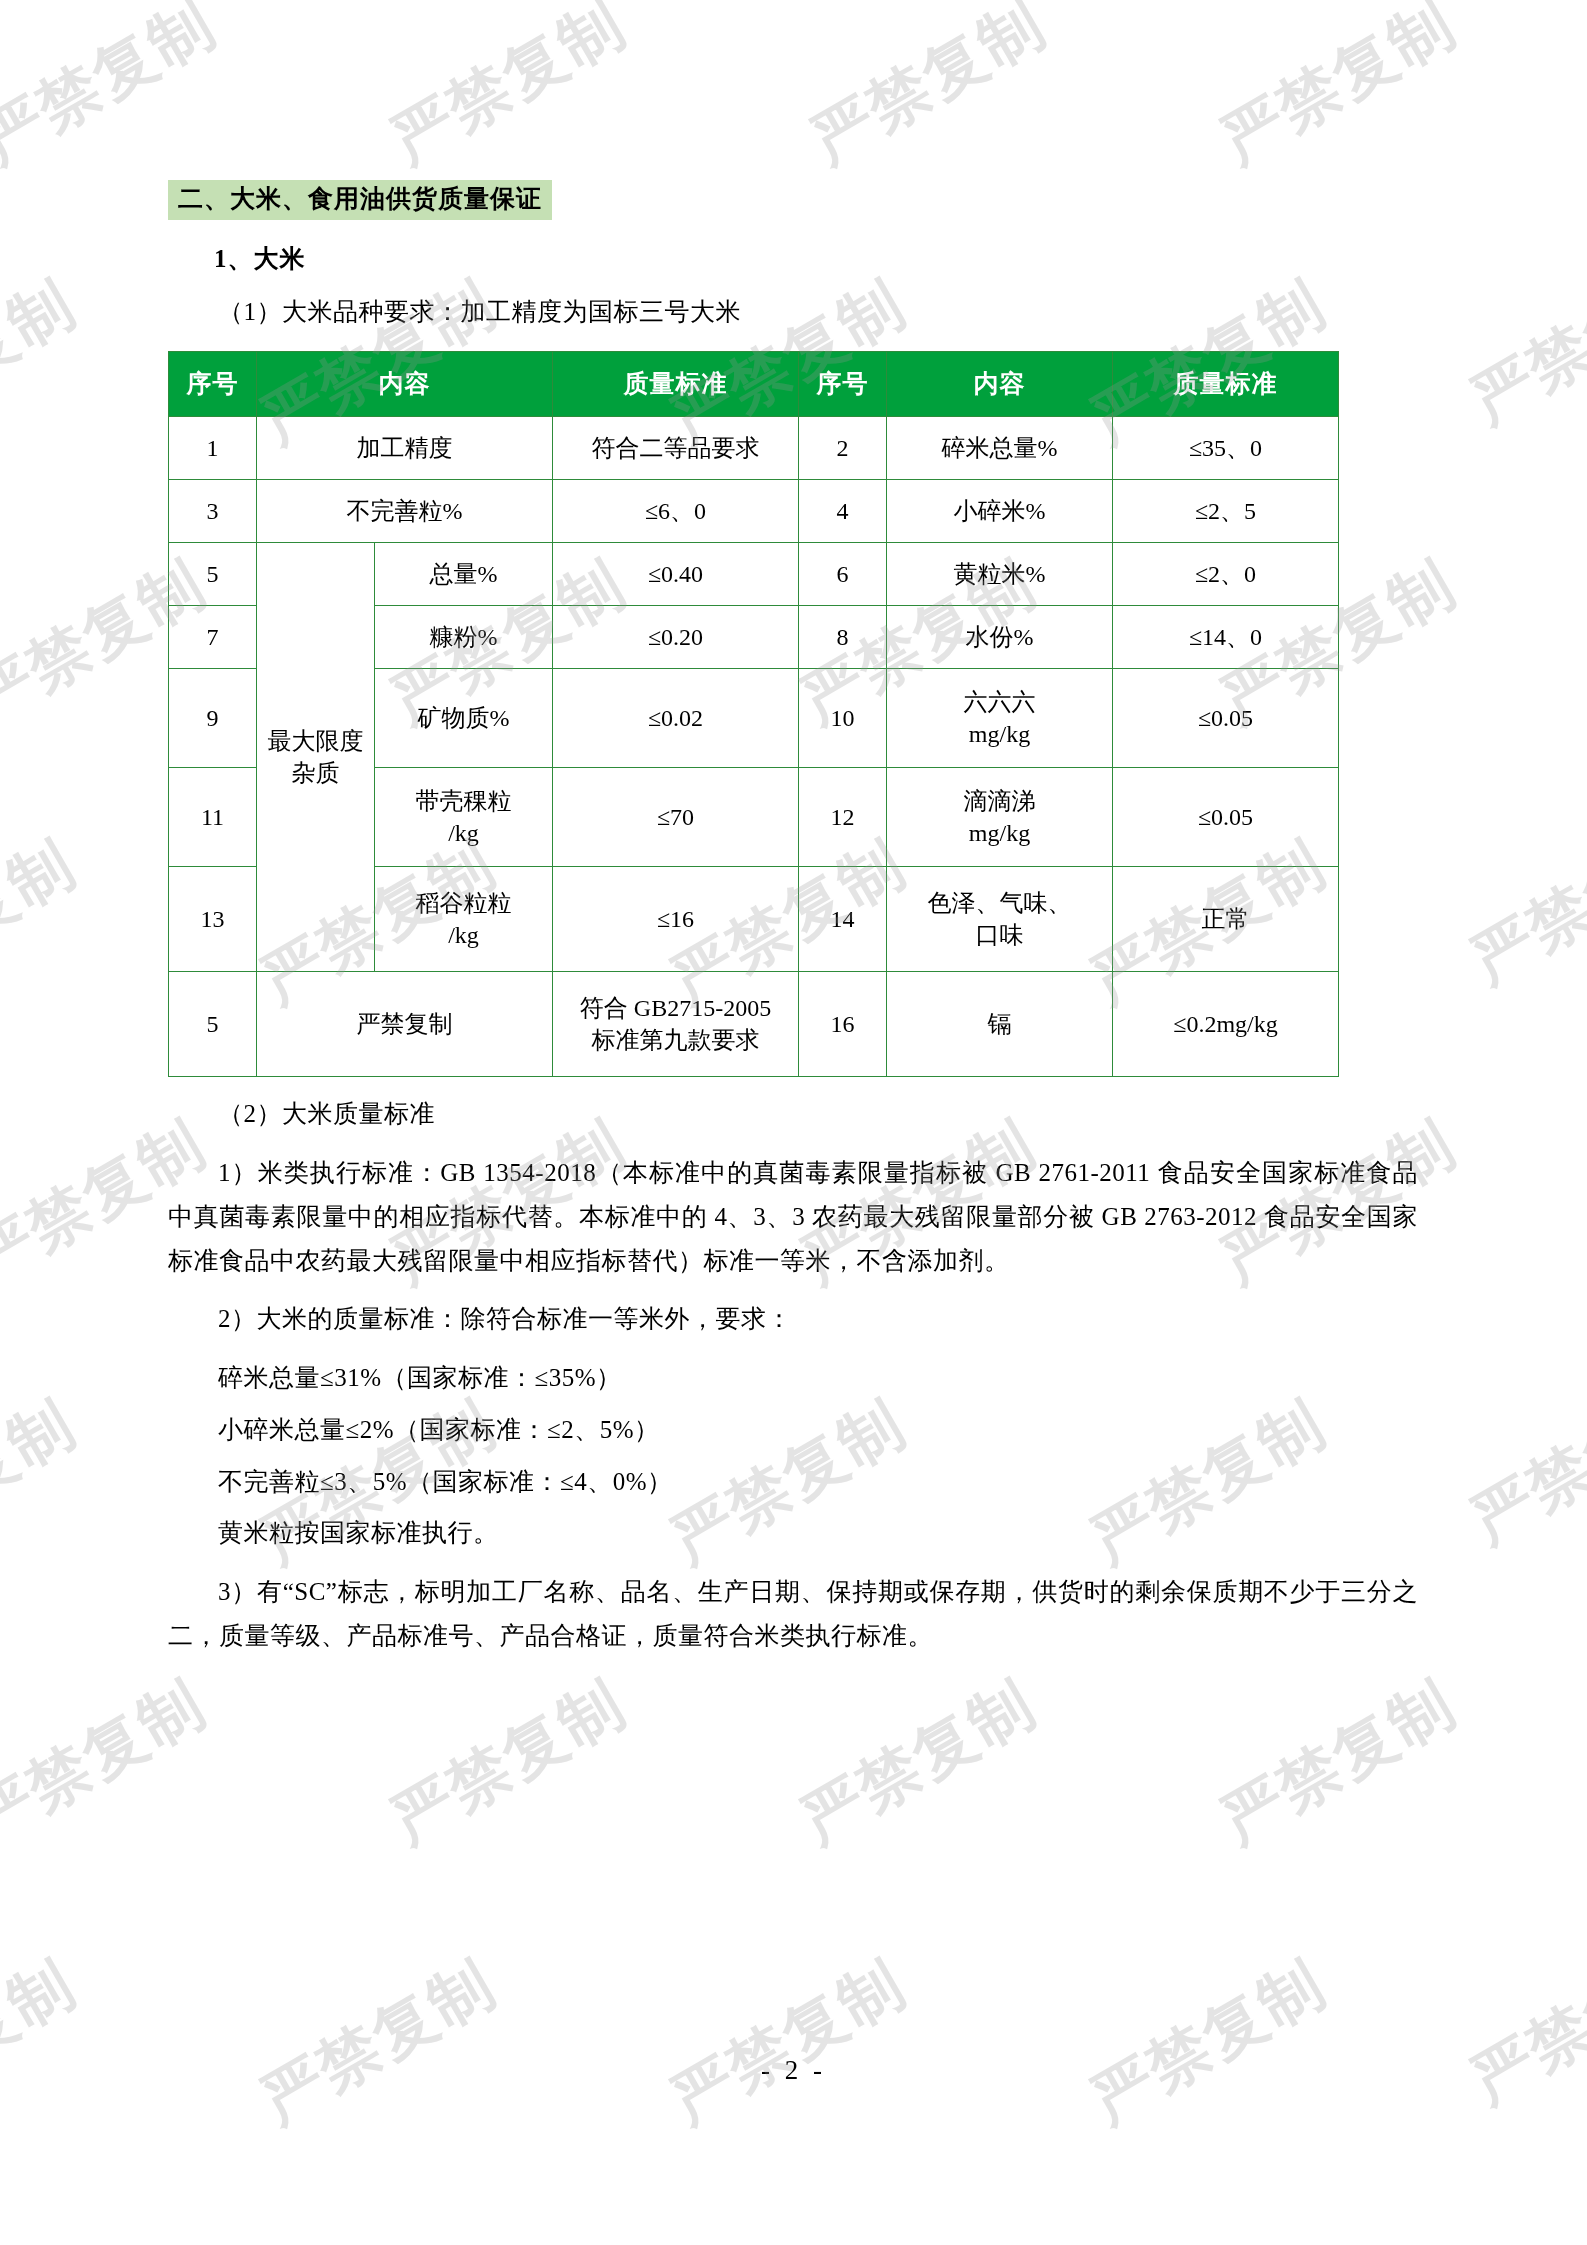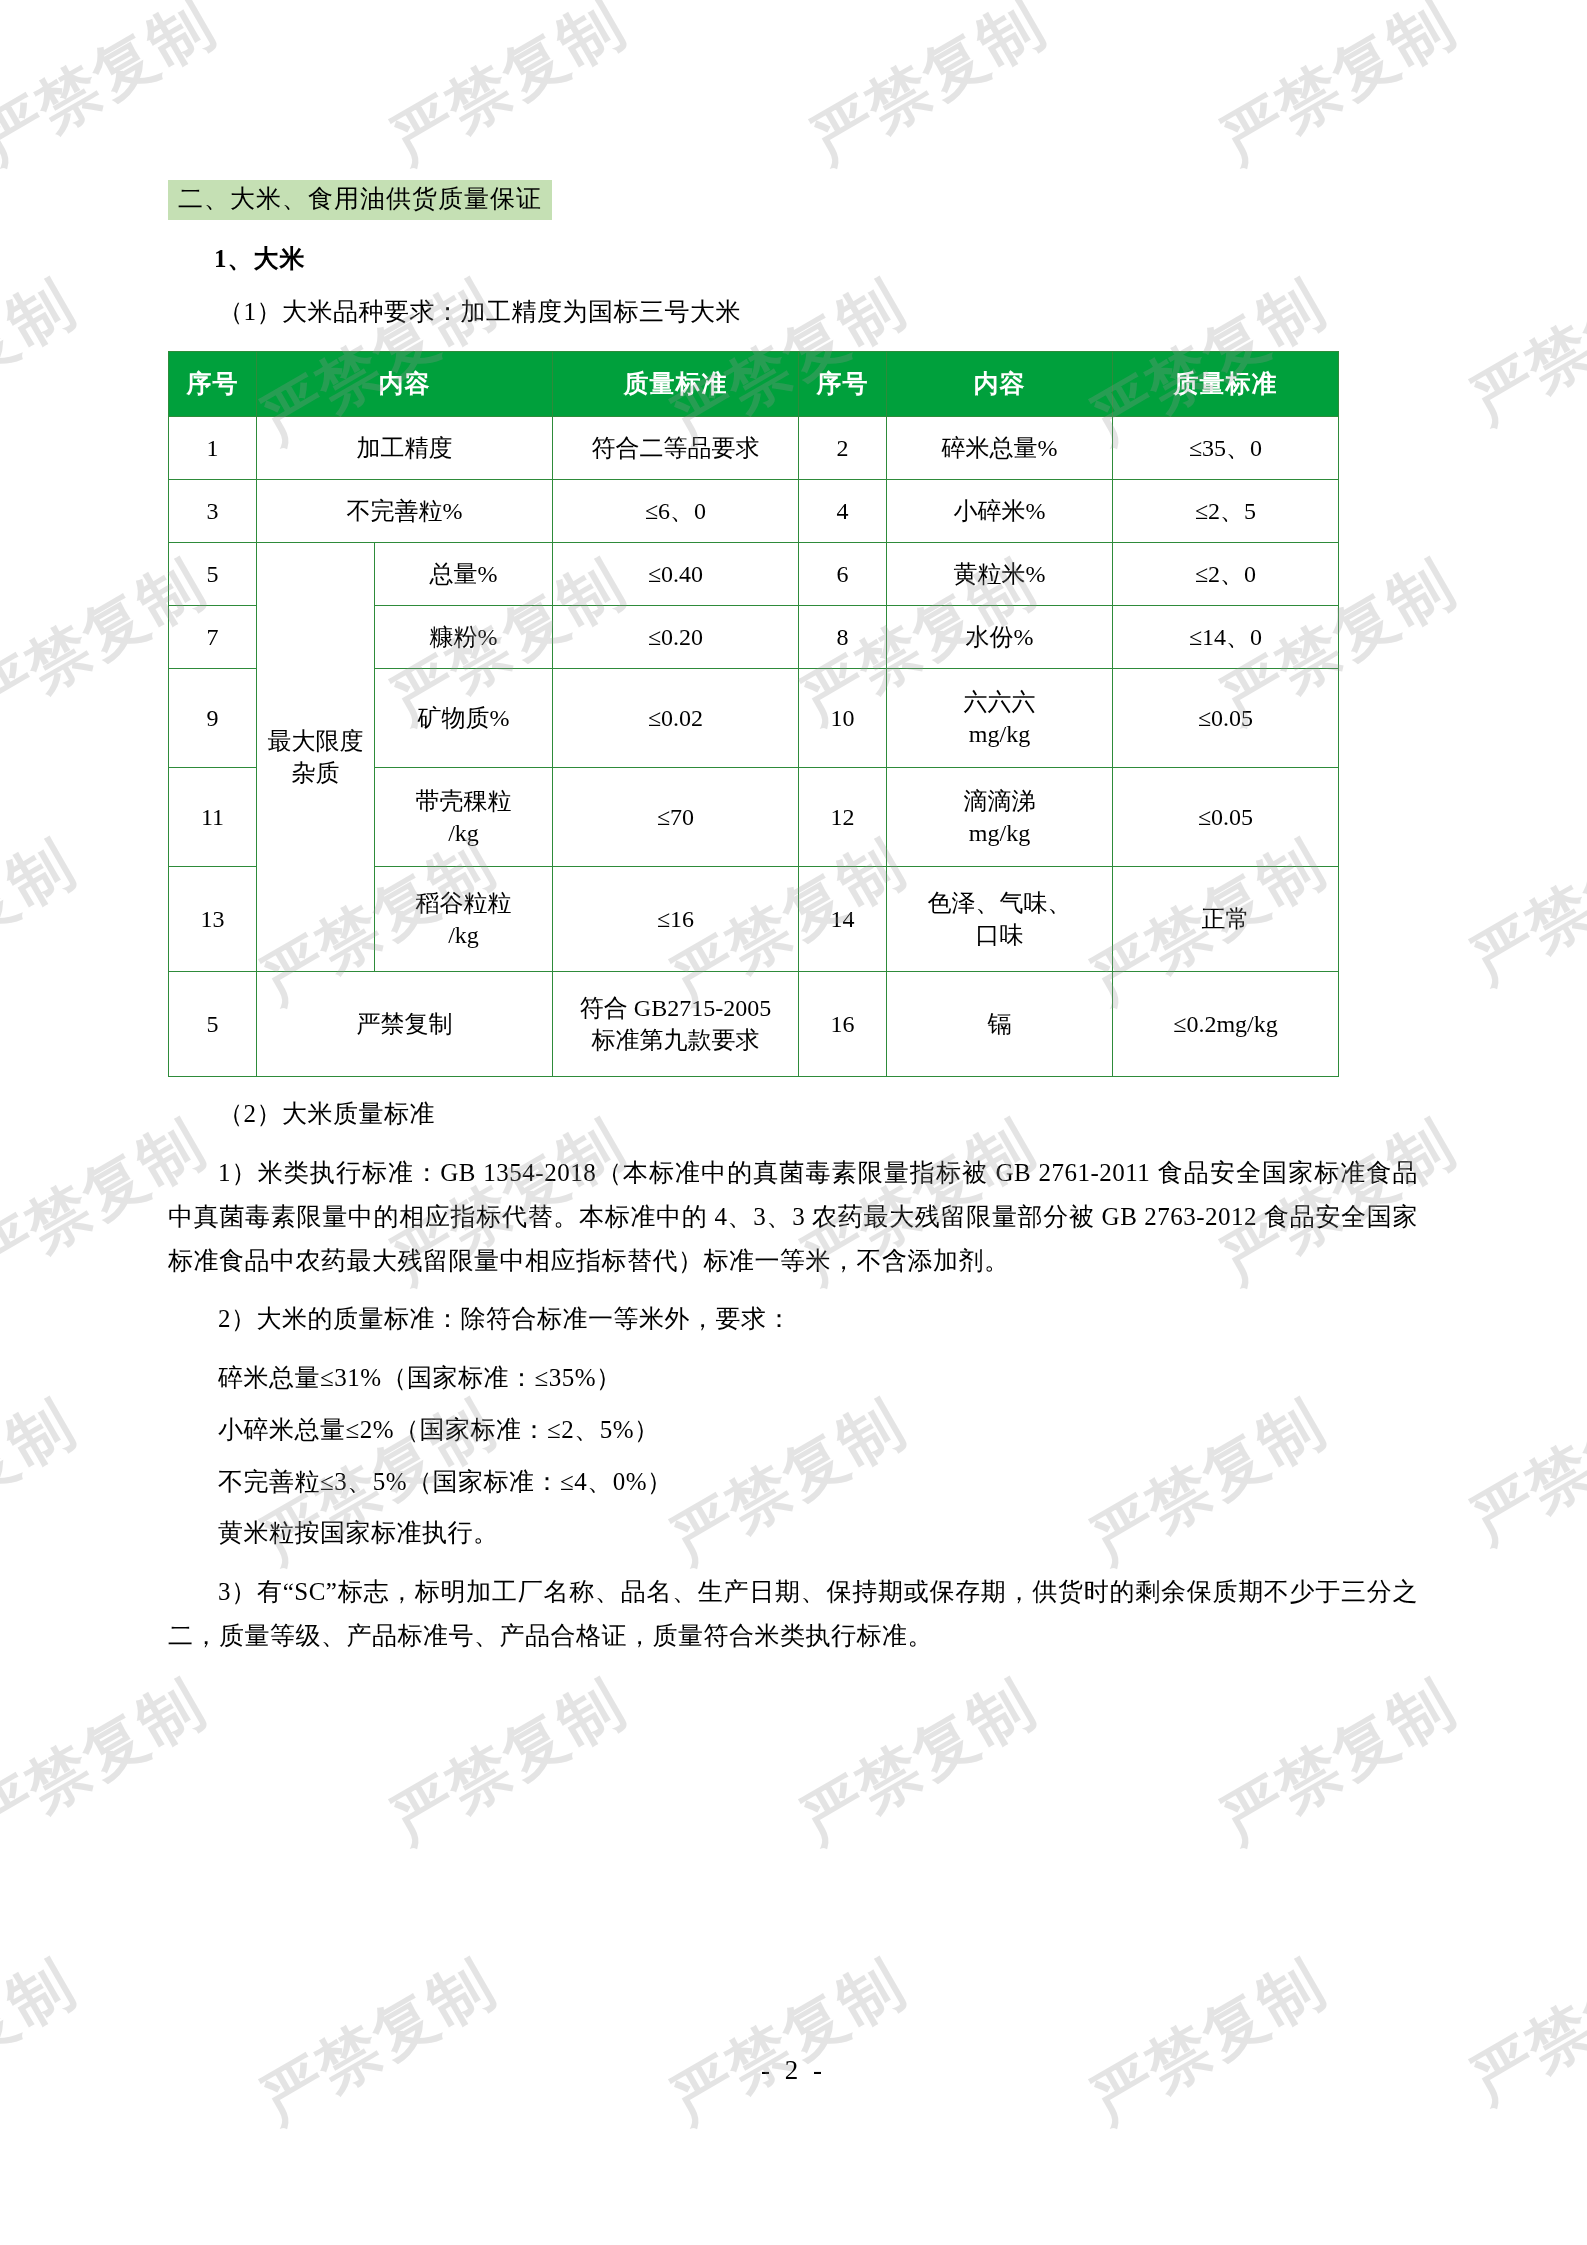--- a/index.html
+++ b/index.html
@@ -46,21 +46,21 @@
     position: absolute;
     left: 168px;
     top: 180px;
     width: 1250px;
   }
 
   .section-title {
     display: inline-block;
     background: #c5e0b4;
     font-family: "Liberation Sans", "DejaVu Sans", sans-serif;
-    font-weight: normal;
+    font-weight: bold;
     font-size: 25px;
     padding: 5px 10px 7px 10px;
     line-height: 1.1;
     letter-spacing: 1px;
   }
 
   .sub-title {
     font-family: Liberation Serif, serif;
     font-weight: bold;
     font-size: 25px;

